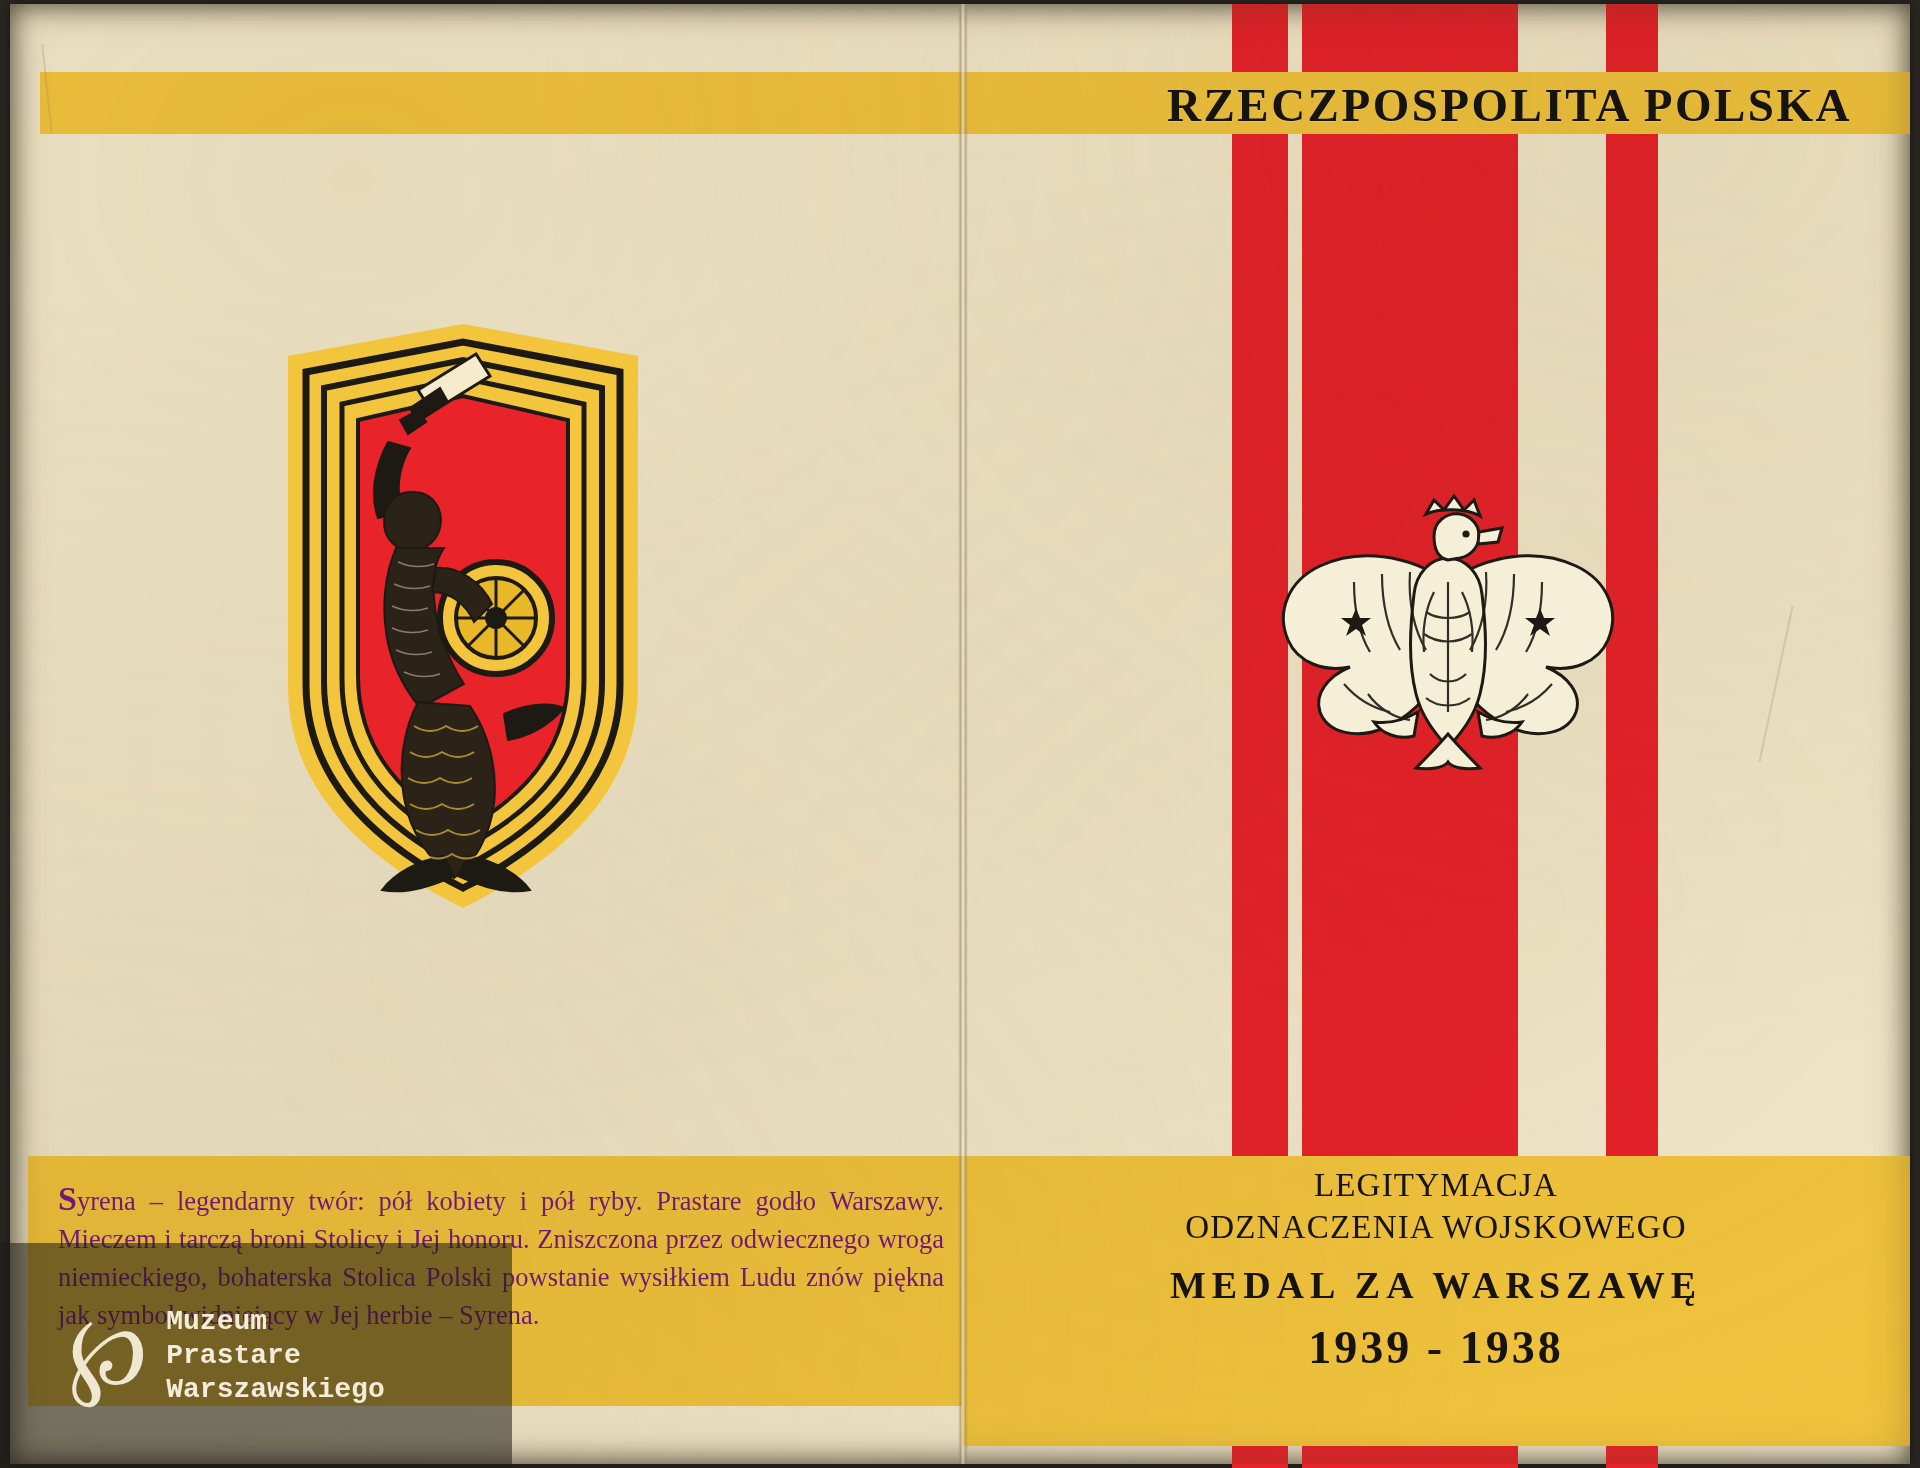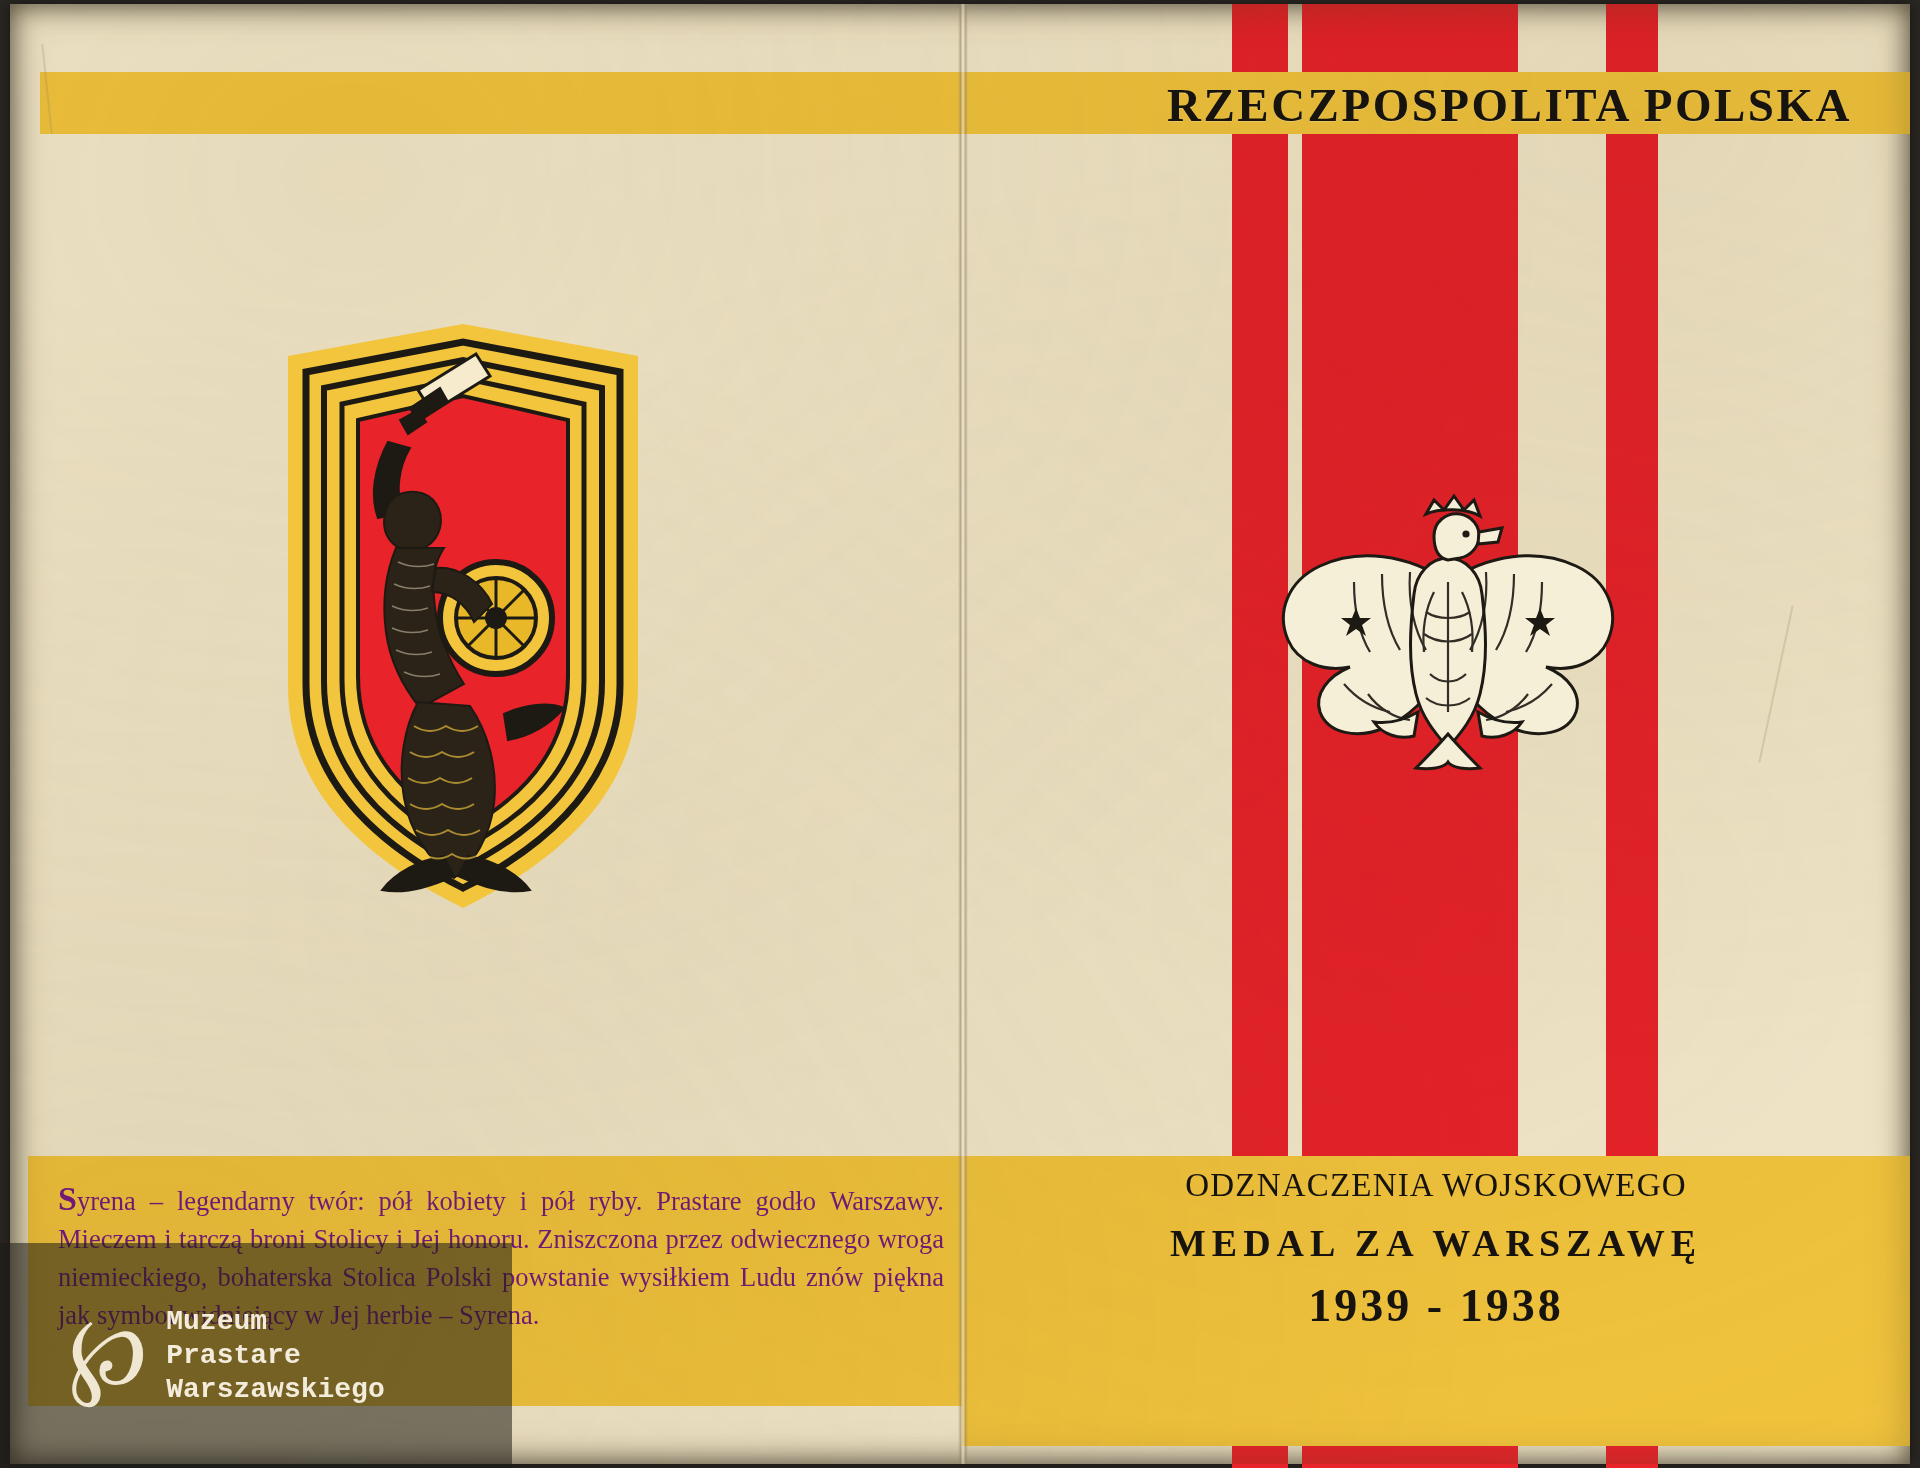--- a/index.html
+++ b/index.html
@@ -274,20 +274,21 @@
           <path d="M136 356 q18 8 36 2"></path>
         </g>
       </svg>
     </div>
 
     <div class="caption">
       <span class="dropcap">S</span><span>yrena – legendarny twór: pół kobiety i pół ryby. Prastare godło Warszawy. Mieczem i tarczą broni Stolicy i Jej honoru. Zniszczona przez odwiecznego wroga niemieckiego, bohaterska Stolica Polski powstanie wysiłkiem Ludu znów piękna jak symbol widniejący w Jej herbie – Syrena.</span>
     </div>
 
     <div class="bottom-right-text">
+      <div class="br-line1">LEGITYMACJA</div>
       <div class="br-line2">ODZNACZENIA WOJSKOWEGO</div>
       <div class="br-title">MEDAL ZA WARSZAWĘ</div>
       <div class="br-years">1939 - 1938</div>
     </div>
 
     <div class="ystripe ystripe-1"></div>
     <div class="ystripe ystripe-2"></div>
 
     <div class="fold"></div>
     <div class="crease crease-1"></div>

